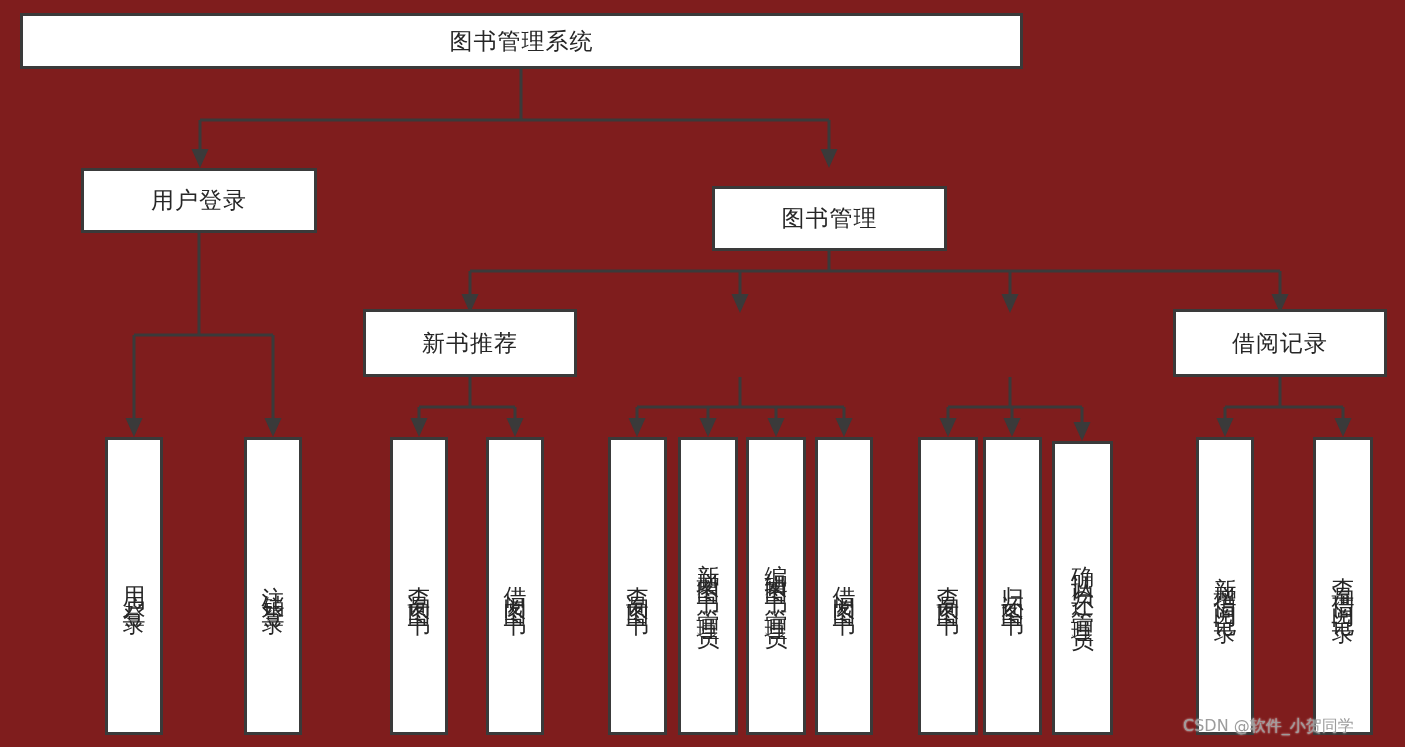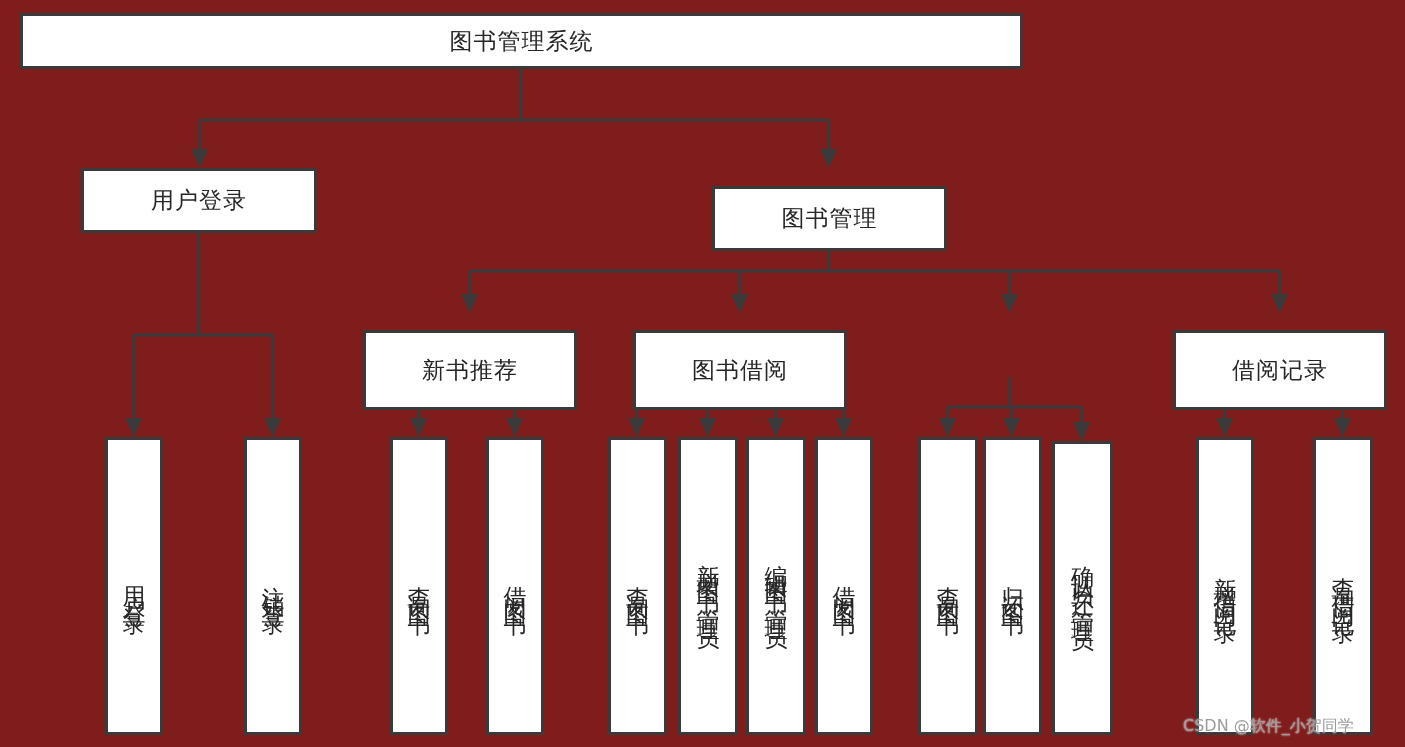--- a/index.html
+++ b/index.html
@@ -41,21 +41,21 @@
     letter-spacing: 9px;
     line-height: 1;
     white-space: nowrap;
   }
 
   
   .root   { left: 20px;   top: 13px;  width: 1003px; height: 56px; }
   .n-user { left: 81px;   top: 168px; width: 236px;  height: 65px; }
   .n-book { left: 712px;  top: 168px; width: 235px;  height: 65px; margin-top: 18px; }
 
-  .grp    { top: 330px; height: 80px; width: 214px; text-align: right; }
+  .grp    { top: 309px; height: 68px; width: 214px; text-align: right; }
   .g0 { left: 363px; }
   .g1 { left: 633px; }
   .g2 { left: 903px; }
   .g3 { left: 1173px; }
 
   .leaf { top: 437px; width: 58px; height: 298px; }
   .a0 { left: 105px; }
   .a1 { left: 244px; }
   .b0 { left: 390px; }
   .b1 { left: 486px; }
@@ -124,21 +124,20 @@
       <polygon points="1334.5,418 1351.5,418 1343,437"></polygon>
     </g>
   </svg>
 
   <div class="box h root">图书管理系统</div>
 
   <div class="box h n-user">用户登录</div>
   <div class="box h n-book">图书管理</div>
 
   <div class="box h grp g0">新书推荐</div>
-  <div class="box h grp g1">图书借阅</div>
   <div class="box h grp g3">借阅记录</div>
 
   <div class="box v leaf a0">
     <span>用户登录</span>
   </div>
   <div class="box v leaf a1">
     <span>注销登录</span>
   </div>
 
   <div class="box v leaf b0">

